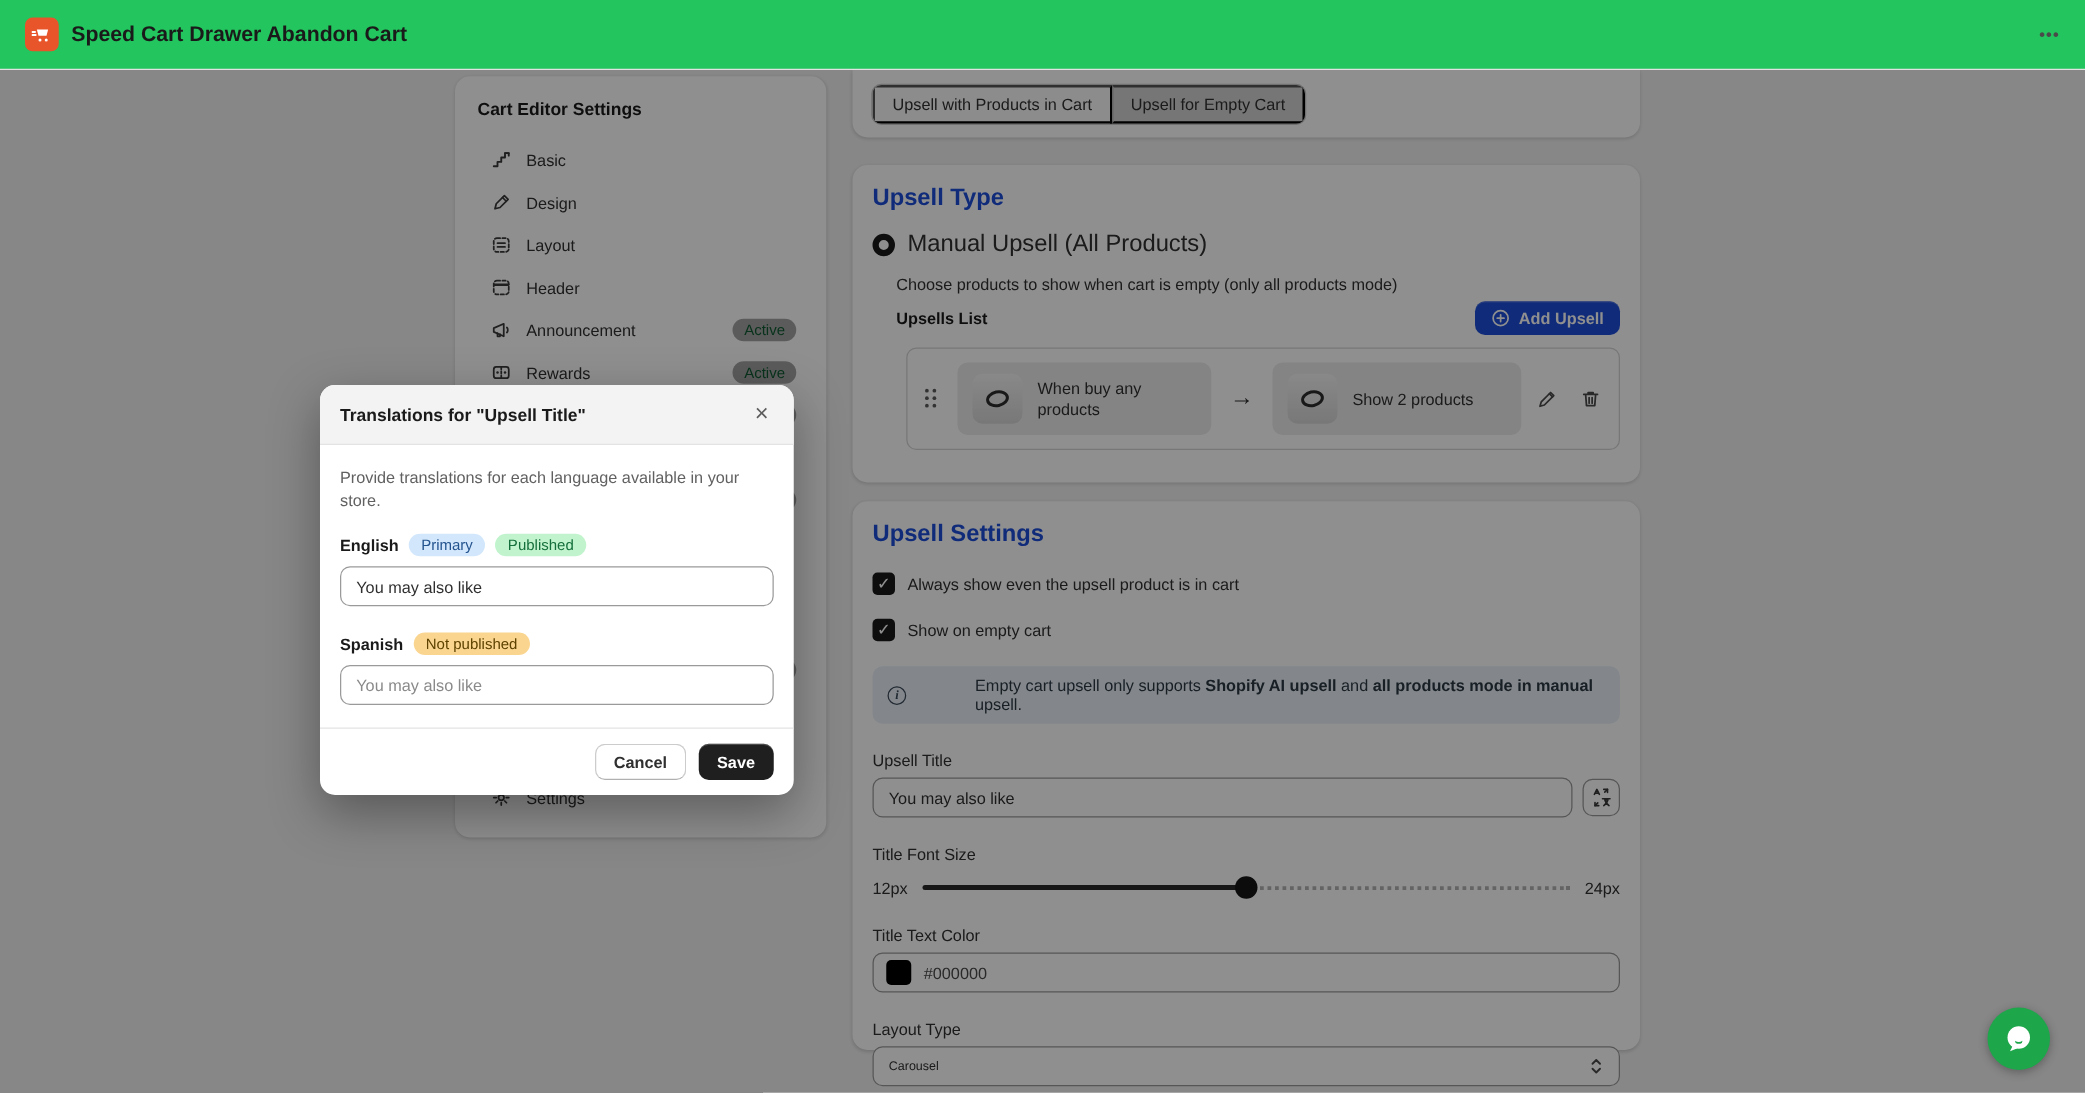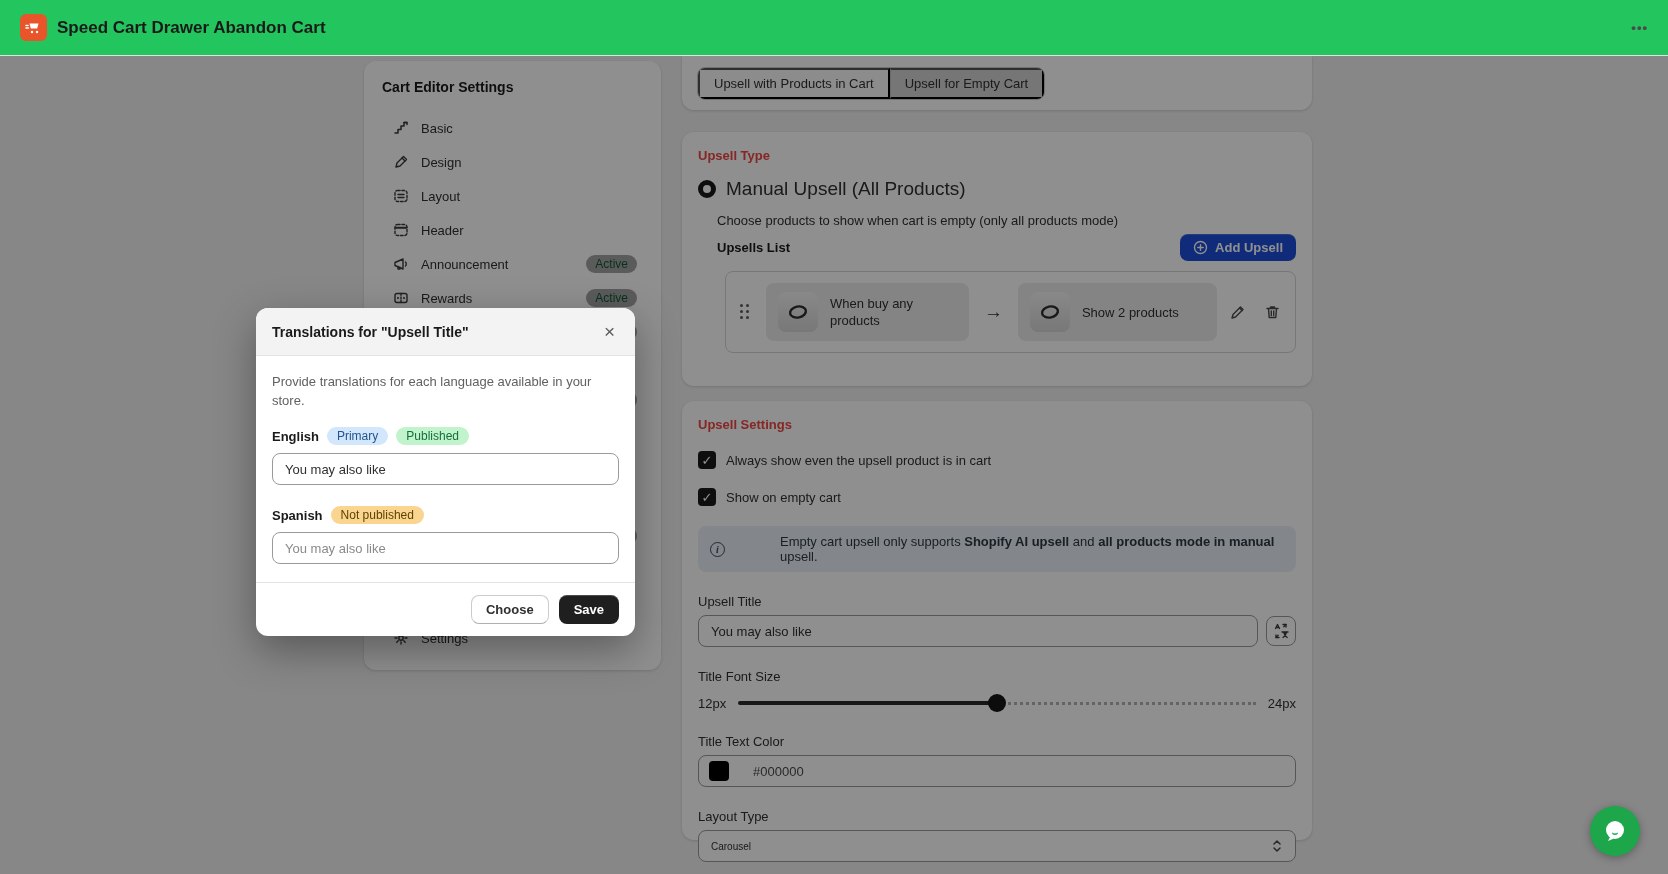--- a/index.html
+++ b/index.html
@@ -32,21 +32,21 @@
   .tabs-card { position:absolute; left:682px; top:56px; width:630px; height:54px; background:#ffffff;
                border-radius:0 0 12px 12px; box-shadow:0 1px 3px rgba(0,0,0,.15); display:flex; align-items:center; padding:0 15px; z-index:1; }
   .segmented { display:flex; border:1px solid #c9c9c9; border-radius:8px; overflow:hidden; }
   .segment { font-size:13px; font-weight:500; padding:6px 14px; background:#fafafa; color:#303030; cursor:pointer; }
   .segment.selected { background:#d2d2d2; border-left:1px solid #bdbdbd; font-weight:500; }
 
   .card { position:absolute; left:682px; width:630px; background:#ffffff; border-radius:12px;
           box-shadow:0 1px 3px rgba(0,0,0,.15); padding:16px; z-index:1; }
   .card-upsell-type { top:132px; height:254px; }
   .card-upsell-settings { top:401px; height:439px; }
-  .card-title { font-size:13px; font-weight:700; color:#ef4444; }
+  .card-title { font-size:19px; font-weight:700; color:#1d4ed8; }
 
   .radio-row { margin-top:15px; display:flex; align-items:center; gap:10px; }
   .radio { width:18px; height:18px; border-radius:50%; border:5px solid #1a1a1a; background:#fff; flex:0 0 auto; }
   .radio-label { font-size:19px; color:#303030; }
   .type-desc { margin:13px 0 0 19px; font-size:13px; color:#303030; }
   .list-head { margin:6px 0 0 19px; display:flex; align-items:center; justify-content:space-between; }
   .list-head-title { font-size:13px; font-weight:700; color:#1a1a1a; }
   .btn-dark { background:#1d4ed8; color:#ffffff; border:none; border-radius:8px; font-size:13px; font-weight:600;
               padding:6px 13px; display:flex; align-items:center; gap:7px; cursor:pointer;
               font-family:"Liberation Sans",sans-serif; box-shadow:inset 0 1px 0 rgba(255,255,255,.18); }
@@ -82,21 +82,21 @@
             display:flex; align-items:center; justify-content:center; flex:0 0 auto; }
 
   .slider-row { display:flex; align-items:center; gap:12px; margin-top:10px; }
   .slider-end { font-size:13px; color:#303030; flex:0 0 auto; }
   .slider-track { flex:1; position:relative; height:18px; }
   .track-filled { position:absolute; left:0; top:7px; height:4px; width:50%; background:#2a2a2a; border-radius:2px; }
   .track-dotted { position:absolute; left:50%; right:0; top:8px; border-top:3px dotted #b3b3b3; }
   .slider-handle { position:absolute; left:50%; top:0; width:18px; height:18px; margin-left:-9px; border-radius:50%;
                    background:#161616; cursor:pointer; }
 
-  .color-input { display:flex; align-items:center; gap:24px; height:32px; border:1px solid #9a9a9a; border-radius:8px;
+  .color-input { display:flex; align-items:center; gap:10px; height:32px; border:1px solid #9a9a9a; border-radius:8px;
                  padding:0 10px; margin-top:6px; background:#fff; cursor:text; }
   .swatch { width:20px; height:20px; border-radius:4px; background:#000000; flex:0 0 auto; }
   .color-value { font-size:13px; color:#4a4a4a; }
 
   .select { display:flex; align-items:center; justify-content:space-between; height:32px; border:1px solid #9a9a9a;
             border-radius:8px; padding:0 12px; margin-top:6px; background:#fff; cursor:pointer; }
   .select-value { font-size:10px; color:#303030; }
 
   
   .modal { position:absolute; left:256px; top:308px; width:379px; height:328px; background:#ffffff; border-radius:12px;
@@ -418,21 +418,21 @@
     </div>
     <input class="modal-input" type="text" value="You may also like" style="">
 
     <div class="lang-row" style="margin-top:21px;">
       <span class="lang-name">Spanish</span>
       <span class="pill pill-warning">Not published</span>
     </div>
     <input class="modal-input" type="text" placeholder="You may also like" style="">
   </div>
   <div class="modal-footer">
-    <button class="btn-secondary">Choose</button>
+    <button class="btn-secondary">Cancel</button>
     <button class="btn-primary">Save</button>
   </div>
 </div>
 
 <button class="chat-btn">
   <svg width="26" height="26" viewBox="0 0 26 26">
     <circle cx="13" cy="12" r="9" fill="#ffffff"></circle>
     <path d="M8 19 l-2 4 6-2.5z" fill="#ffffff"></path>
     <path d="M10 14.5 q3 2 6 0 l-0.5 1.8 q-2.5 1.4-5 0z" fill="#1ea64b"></path>
   </svg>

